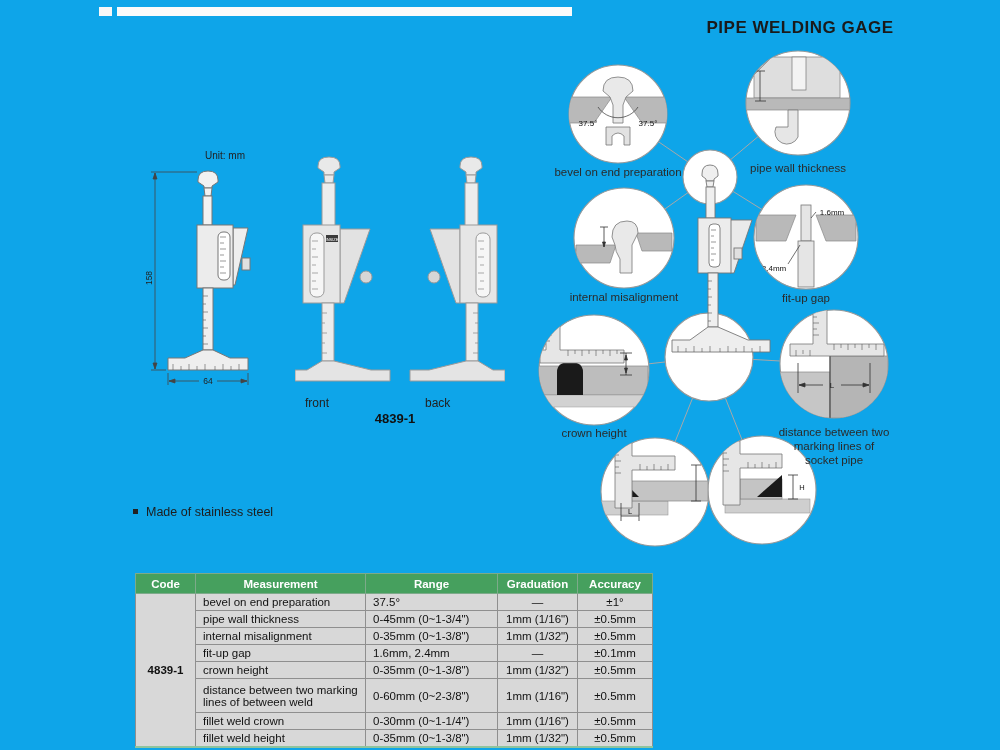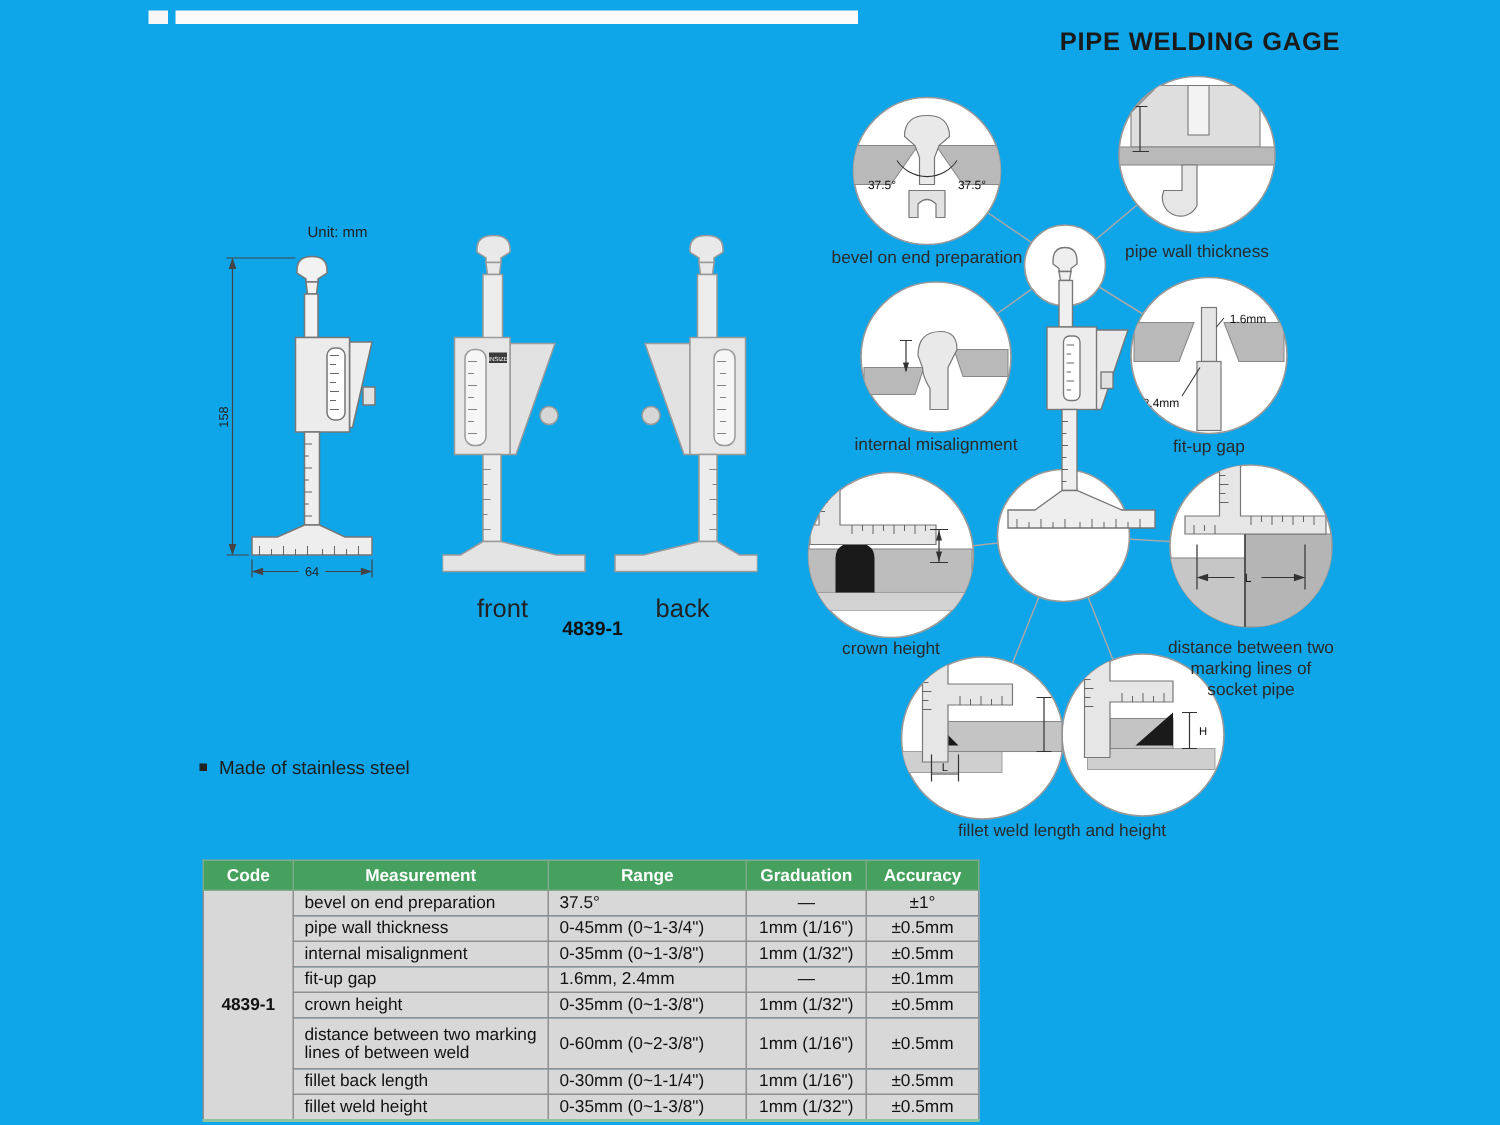--- a/index.html
+++ b/index.html
@@ -2,21 +2,21 @@
 <html><head>
 <meta charset="utf-8">
 <style>
   * { margin:0; padding:0; box-sizing:border-box; }
   body { font-family:"Liberation Sans", sans-serif; background:#ffffff; }
   #canvas { position:relative; width:1000px; height:750px; background:#0ea5e9; overflow:hidden; }
   .abs { position:absolute; }
   .faint-bar { background:#f7f7f7; }
   .page-title { font-size:17px; font-weight:bold; color:#1a1a1a; letter-spacing:.5px; text-align:center; }
   .caption { font-size:11.5px; color:#2a2a2a; text-align:center; line-height:14px; }
-  .small-label { font-size:17px; color:#222; text-align:center; }
+  .small-label { font-size:12px; color:#222; }
   .unit-label { font-size:10px; color:#222; }
   .model-label { font-size:13px; font-weight:bold; color:#111; text-align:center; }
   .feature { font-size:12.5px; color:#1d1d1d; }
   .feature .bullet { display:inline-block; width:5px; height:5px; background:#222; margin-right:8px; vertical-align:2px; }
   
   table.spec { border-collapse:collapse; font-size:11.5px; color:#111; table-layout:fixed; width:517px; }
   table.spec td, table.spec th { border:1px solid #8f8f8f; padding:1px 7px; background:#d8d8d8; vertical-align:middle; }
   table.spec th { background:#46a05e; color:#ffffff; font-weight:bold; height:20px; border-color:#7daa8a; }
   table.spec th.c0 { text-align:center; }
   table.spec th.c1, table.spec th.c2 { text-align:center; }
@@ -421,21 +421,20 @@
   <div class="abs caption" style="left:538px;top:165px;width:160px;">bevel on end preparation</div>
   <div class="abs caption" style="left:723px;top:161px;width:150px;">pipe wall thickness</div>
   <div class="abs caption" style="left:549px;top:290px;width:150px;">internal misalignment</div>
   <div class="abs caption" style="left:746px;top:291px;width:120px;">fit-up gap</div>
   <div class="abs caption" style="left:534px;top:426px;width:120px;">crown height</div>
   <div class="abs caption" style="left:759px;top:425px;width:150px;">
     <div>distance between two</div>
     <div>marking lines of</div>
     <div>socket pipe</div>
   </div>
-  <div class="abs caption" style="left:598px;top:547px;width:220px;">fillet weld length and height</div>
 
   <div class="abs feature" style="left:133px;top:505px;">
     <span class="bullet"></span><span>Made of stainless steel</span>
   </div>
 
   <table class="spec abs" style="left:135px;top:573px;">
     <colgroup>
       <col style="width:60px">
         <col style="width:170px">
         <col style="width:132px">
@@ -481,21 +480,21 @@
       <td class="grad">1mm (1/32")</td>
       <td class="acc">±0.5mm</td>
     </tr>
     <tr class="r-tall">
       <td class="meas">distance between two marking lines of between weld</td>
       <td class="range">0-60mm (0~2-3/8")</td>
       <td class="grad">1mm (1/16")</td>
       <td class="acc">±0.5mm</td>
     </tr>
     <tr class="r-std">
-      <td class="meas">fillet back length</td>
+      <td class="meas">fillet weld crown</td>
       <td class="range">0-30mm (0~1-1/4")</td>
       <td class="grad">1mm (1/16")</td>
       <td class="acc">±0.5mm</td>
     </tr>
     <tr class="r-std">
       <td class="meas">fillet weld height</td>
       <td class="range">0-35mm (0~1-3/8")</td>
       <td class="grad">1mm (1/32")</td>
       <td class="acc">±0.5mm</td>
     </tr>

